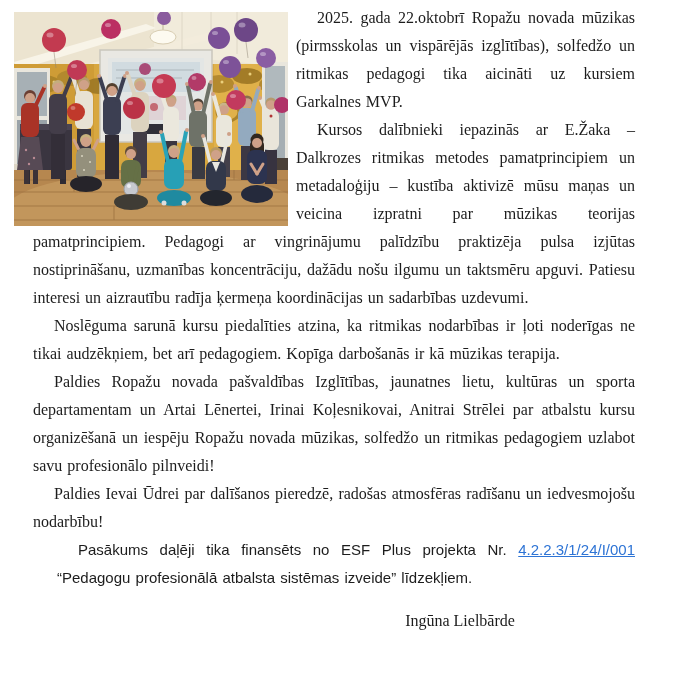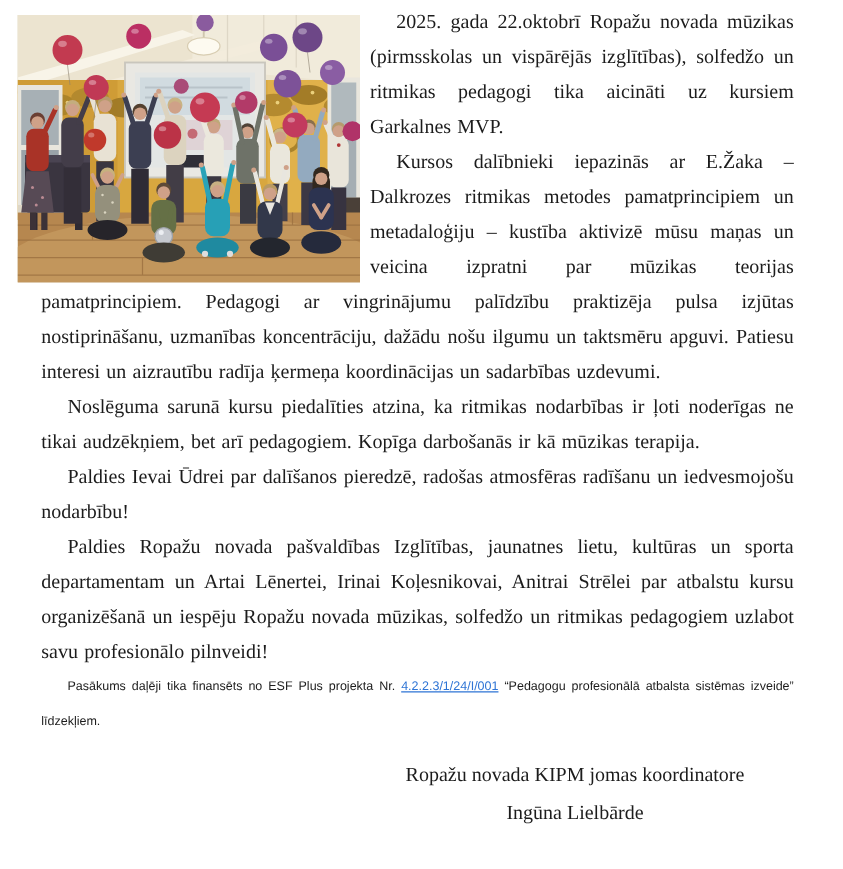--- a/index.html
+++ b/index.html
@@ -7,21 +7,21 @@
     width:674px;height:695px;overflow:hidden;background:#ffffff;
     font-family:"Liberation Serif", serif;font-size:16px;color:#1c1c1c;
   }
   .page{box-sizing:border-box;width:657px;height:695px;padding:4px 22px 0 33px;}
   figure.photo{
     float:left;width:274px;height:214px;margin:8px 8px 0 -19px;padding:0;
     overflow:hidden;background:#e8dfcc;
   }
   figure.photo svg{display:block;width:100%;height:100%;}
   .par{margin:0;text-align:justify;text-indent:21px;line-height:28px;word-spacing:1px;}
-  .par.sans{font-family:"Liberation Sans", sans-serif;font-size:10px;}
+  .par.sans{font-family:"Liberation Sans", sans-serif;font-size:15px;margin-left:24px;}
   strong.bold{font-weight:bold;}
   a.doc-link{color:#2e74d5;text-decoration:underline;cursor:pointer;}
   .signature{margin:14px 10px 0 auto;width:330px;text-align:center;line-height:30px;}
   .sig-line{white-space:nowrap;}
 </style>
 </head>
 <body>
 
 <div class="page">
 
@@ -316,24 +316,23 @@
     </svg>
   </figure>
 
   <p class="par"><span>2025. gada 22.oktobrī Ropažu novada mūzikas (pirmsskolas un vispārējās izglītības), solfedžo un ritmikas pedagogi tika aicināti uz kursiem Garkalnes MVP.</span></p>
 
 
   <p class="par"><span>Kursos dalībnieki iepazinās ar E.Žaka – Dalkrozes ritmikas metodes pamatprincipiem un metadaloģiju – kustība aktivizē mūsu maņas un veicina izpratni par mūzikas teorijas pamatprincipiem. Pedagogi ar vingrinājumu palīdzību praktizēja pulsa izjūtas nostiprināšanu, uzmanības koncentrāciju, dažādu nošu ilgumu un taktsmēru apguvi. Patiesu interesi un aizrautību radīja ķermeņa koordinācijas un sadarbības uzdevumi.</span></p>
 
   <p class="par"><span>Noslēguma sarunā kursu piedalīties atzina, ka ritmikas nodarbības ir ļoti noderīgas ne tikai audzēkņiem, bet arī pedagogiem. Kopīga darbošanās ir kā mūzikas terapija.</span></p>
 
+  <p class="par"><span>Paldies Ropažu novada pašvaldības Izglītības, jaunatnes lietu, kultūras un sporta departamentam un Artai Lēnertei, Irinai Koļesnikovai, Anitrai Strēlei par atbalstu kursu organizēšanā un iespēju Ropažu novada mūzikas, solfedžo un ritmikas pedagogiem uzlabot savu profesionālo pilnveidi!</span></p>
+
   <p class="par"><span>Paldies Ievai Ūdrei par dalīšanos pieredzē, radošas atmosfēras radīšanu un iedvesmojošu nodarbību!</span></p>
 
-  <p class="par"><span>Paldies Ropažu novada pašvaldības Izglītības, jaunatnes lietu, kultūras un sporta departamentam un Artai Lēnertei, Irinai Koļesnikovai, Anitrai Strēlei par atbalstu kursu organizēšanā un iespēju Ropažu novada mūzikas, solfedžo un ritmikas pedagogiem uzlabot savu profesionālo pilnveidi!</span></p>
-
   <p class="par sans"><span>Pasākums daļēji tika finansēts no ESF Plus projekta Nr. </span><a class="doc-link" href="#">4.2.2.3/1/24/I/001</a><span> “Pedagogu profesionālā atbalsta sistēmas izveide” līdzekļiem.</span></p>
 
   <div class="signature">
-    <div class="sig-line">Ropažu novada KIPM jomas koordinatore</div>
     <div class="sig-line">Ingūna Lielbārde</div>
   </div>
 
 </div>
 
 </body></html>

